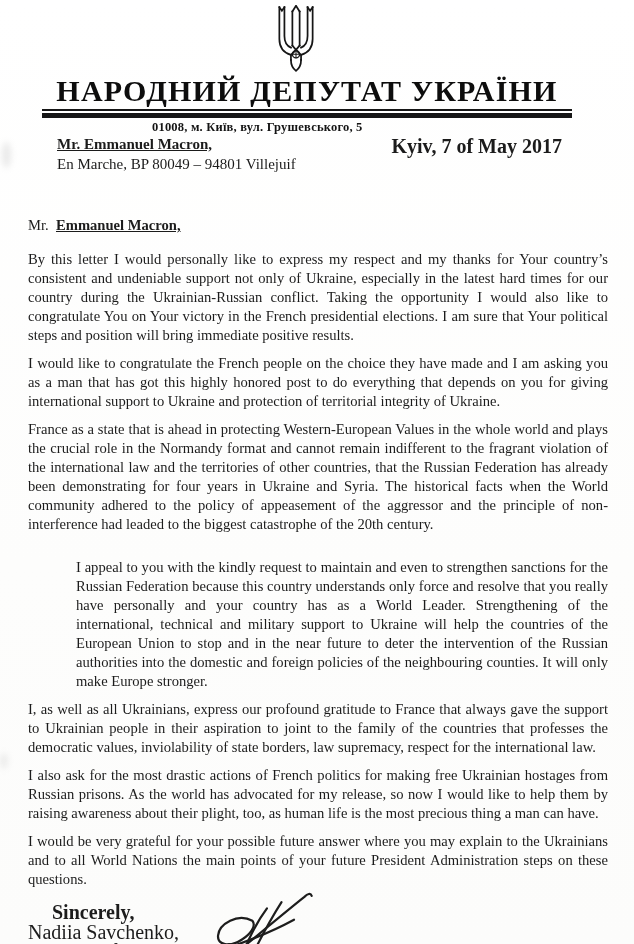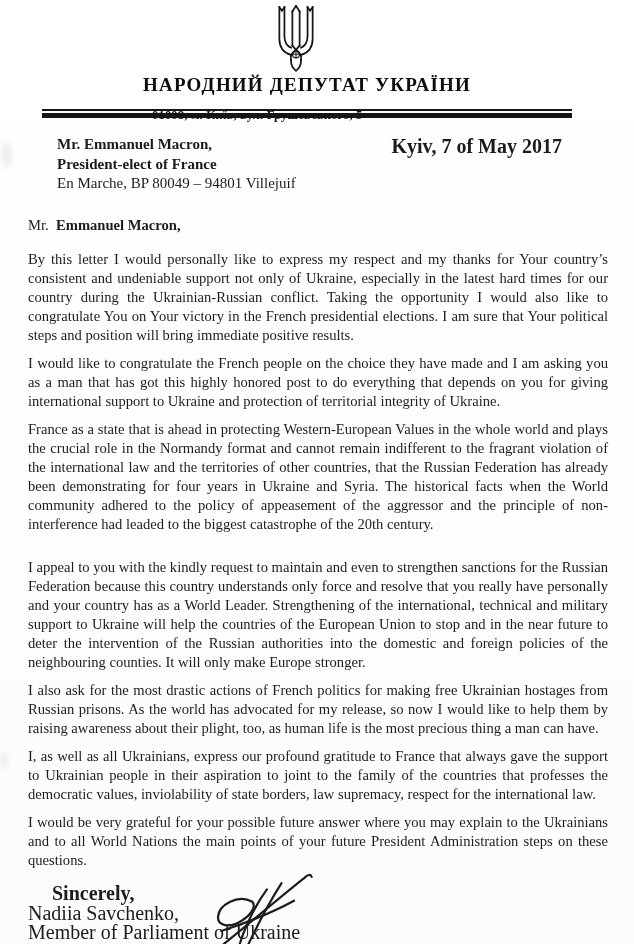--- a/index.html
+++ b/index.html
@@ -20,74 +20,74 @@
     top: 5px;
     width: 44px;
     height: 68px;
   }
   .lh-title {
     position: absolute;
     top: 74px;
     left: 0;
     width: 614px;
     text-align: center;
-    font-size: 19px;
+    font-size: 30px;
     font-weight: bold;
     letter-spacing: 1.2px;
     color: #0d0d0d;
     white-space: nowrap;
   }
   .lh-rule {
     position: absolute;
     top: 109px;
     left: 42px;
     width: 530px;
     height: 2px;
     border-top: 2px solid #161616;
     border-bottom: 5px solid #161616;
   }
   .lh-address {
     position: absolute;
-    top: 108px;
+    top: 120px;
     left: 152px;
     font-size: 12.5px;
     font-weight: bold;
     letter-spacing: 0.2px;
     color: #141414;
   }
 
   
   .addr-row {
     position: absolute;
     top: 135px;
     left: 57px;
     right: 72px;
     display: flex;
     justify-content: space-between;
     align-items: flex-start;
   }
   .recipient { font-size: 15px; line-height: 19.5px; }
   .date-line { font-size: 20px; font-weight: bold; white-space: nowrap; }
-  .b { font-weight: bold; }
+  .b { font-weight: bold; text-decoration: underline; }
 
   
   .content {
     position: absolute;
     top: 0;
     left: 28px;
     width: 580px;
     padding-top: 216px;
     font-size: 14.6px;
     line-height: 19px;
     text-align: justify;
     color: #1c1c1c;
   }
   .content p { margin: 0 0 9px 0; }
   p.salutation { margin-bottom: 15px; text-align: left; }
-  p.gap-before { margin-top: 24px; }
+  p.gap-before { margin-top: 24px; margin-left: 48px; }
 
   
   .closing {
     margin-top: 14px;
     position: relative;
     font-size: 20px;
     line-height: 19.5px;
     text-align: left;
   }
   .closing .sincerely { margin-left: 24px; font-weight: bold; }
@@ -137,35 +137,34 @@
     </svg>
   </div>
 
   <div class="lh-title">НАРОДНИЙ ДЕПУТАТ УКРАЇНИ</div>
   <div class="lh-rule"></div>
   <div class="lh-address">01008, м. Київ, вул. Грушевського, 5</div>
 
   <div class="addr-row">
     <div class="recipient">
       <div class="b">Mr. Emmanuel Macron,</div>
-      <div class="b">President-elect of France</div>
       <div>En Marche, BP 80049 – 94801 Villejuif</div>
     </div>
     <div class="date-line">Kyiv, 7 of May 2017</div>
   </div>
 
   <div class="content">
     <p class="salutation"><span>Mr.</span>&nbsp; <span class="b">Emmanuel Macron,</span></p>
 
     <p>By this letter I would personally like to express my respect and my thanks for Your country’s consistent and undeniable support not only of Ukraine, especially in the latest hard times for our country during the Ukrainian-Russian conflict. Taking the opportunity I would also like to congratulate You on Your victory in the French presidential elections. I am sure that Your political steps and position will bring immediate positive results.</p>
     <p>I would like to congratulate the French people on the choice they have made and I am asking you as a man that has got this highly honored post to do everything that depends on you for giving international support to Ukraine and protection of territorial integrity of Ukraine.</p>
     <p>France as a state that is ahead in protecting Western-European Values in the whole world and plays the crucial role in the Normandy format and cannot remain indifferent to the fragrant violation of the international law and the territories of other countries, that the Russian Federation has already been demonstrating for four years in Ukraine and Syria. The historical facts when the World community adhered to the policy of appeasement of the aggressor and the principle of non-interference had leaded to the biggest catastrophe of the 20th century.</p>
     <p class="gap-before">I appeal to you with the kindly request to maintain and even to strengthen sanctions for the Russian Federation because this country understands only force and resolve that you really have personally and your country has as a World Leader. Strengthening of the international, technical and military support to Ukraine will help the countries of the European Union to stop and in the near future to deter the intervention of the Russian authorities into the domestic and foreign policies of the neighbouring counties. It will only make Europe stronger.</p>
+    <p>I, as well as all Ukrainians, express our profound gratitude to France that always gave the support to Ukrainian people in their aspiration to joint to the family of the countries that professes the democratic values, inviolability of state borders, law supremacy, respect for the international law.</p>
     <p>I also ask for the most drastic actions of French politics for making free Ukrainian hostages from Russian prisons. As the world has advocated for my release, so now I would like to help them by raising awareness about their plight, too, as human life is the most precious thing a man can have.</p>
-    <p>I, as well as all Ukrainians, express our profound gratitude to France that always gave the support to Ukrainian people in their aspiration to joint to the family of the countries that professes the democratic values, inviolability of state borders, law supremacy, respect for the international law.</p>
     <p>I would be very grateful for your possible future answer where you may explain to the Ukrainians and to all World Nations the main points of your future President Administration steps on these questions.</p>
 
     <div class="closing">
       <div class="sincerely">Sincerely,</div>
       <div>Nadiia Savchenko,</div>
       <div>Member of Parliament of Ukraine</div>
 
       <svg class="sig" viewBox="0 0 125 95" xmlns="http://www.w3.org/2000/svg">
         <g fill="none" stroke="#1d1d1d" stroke-width="2.1" stroke-linecap="round">
 

